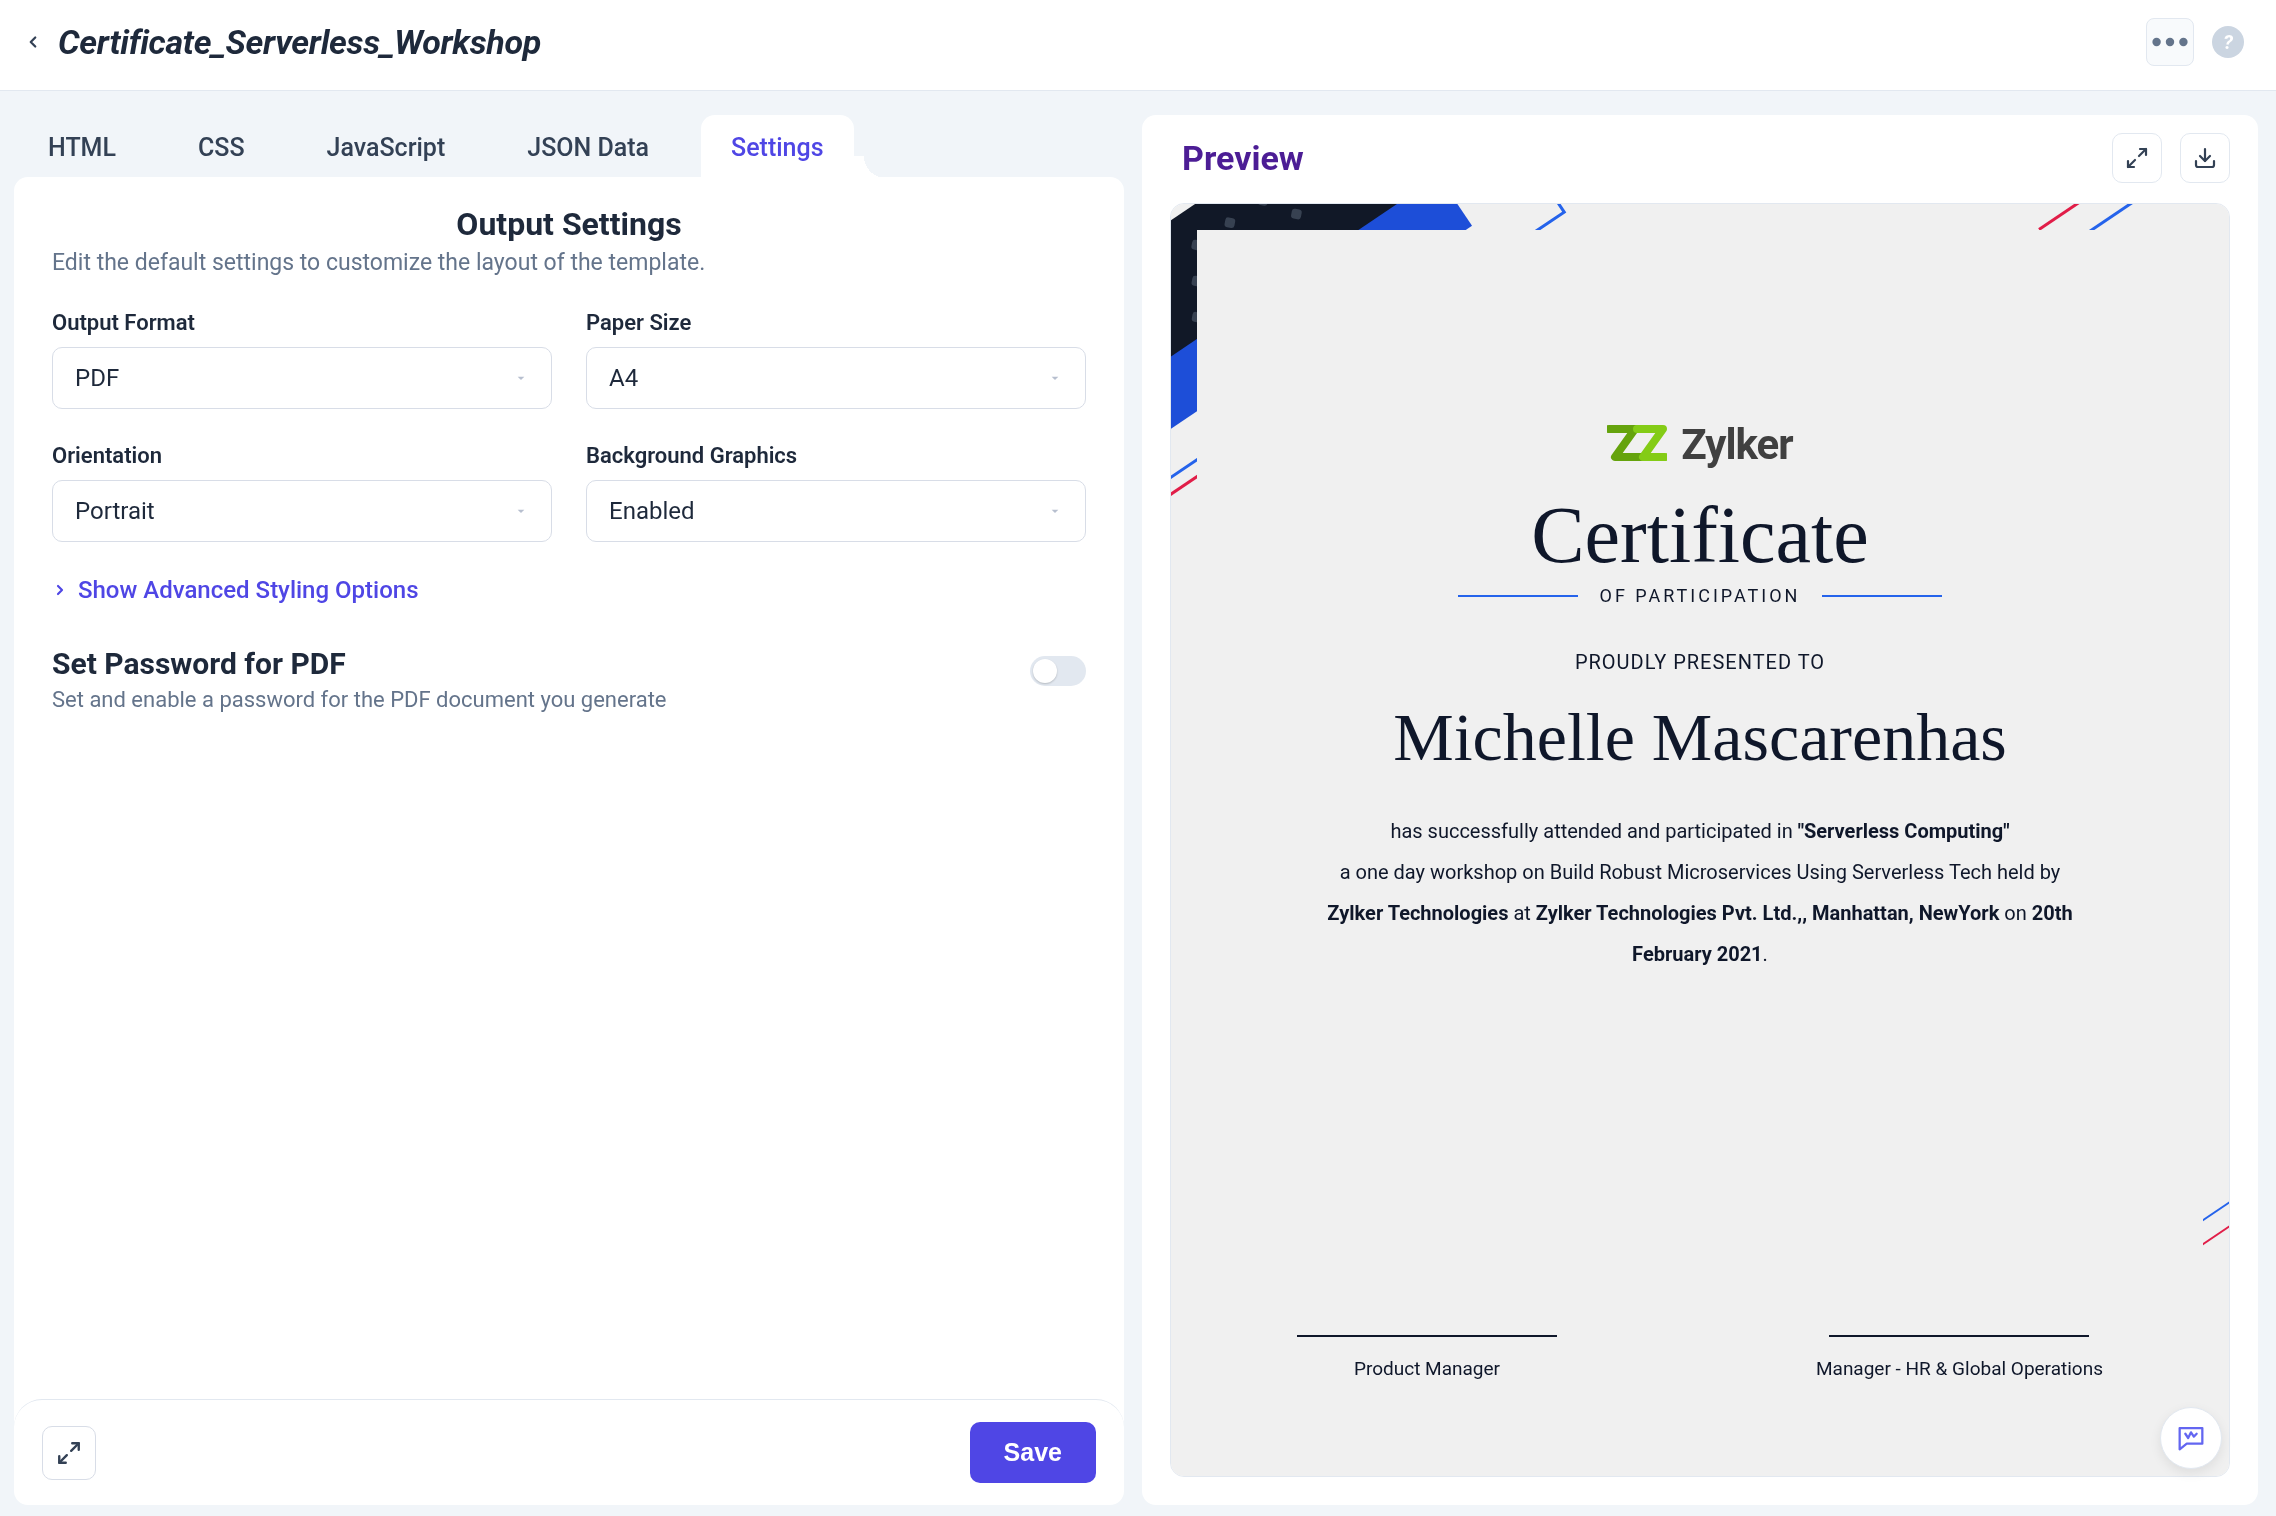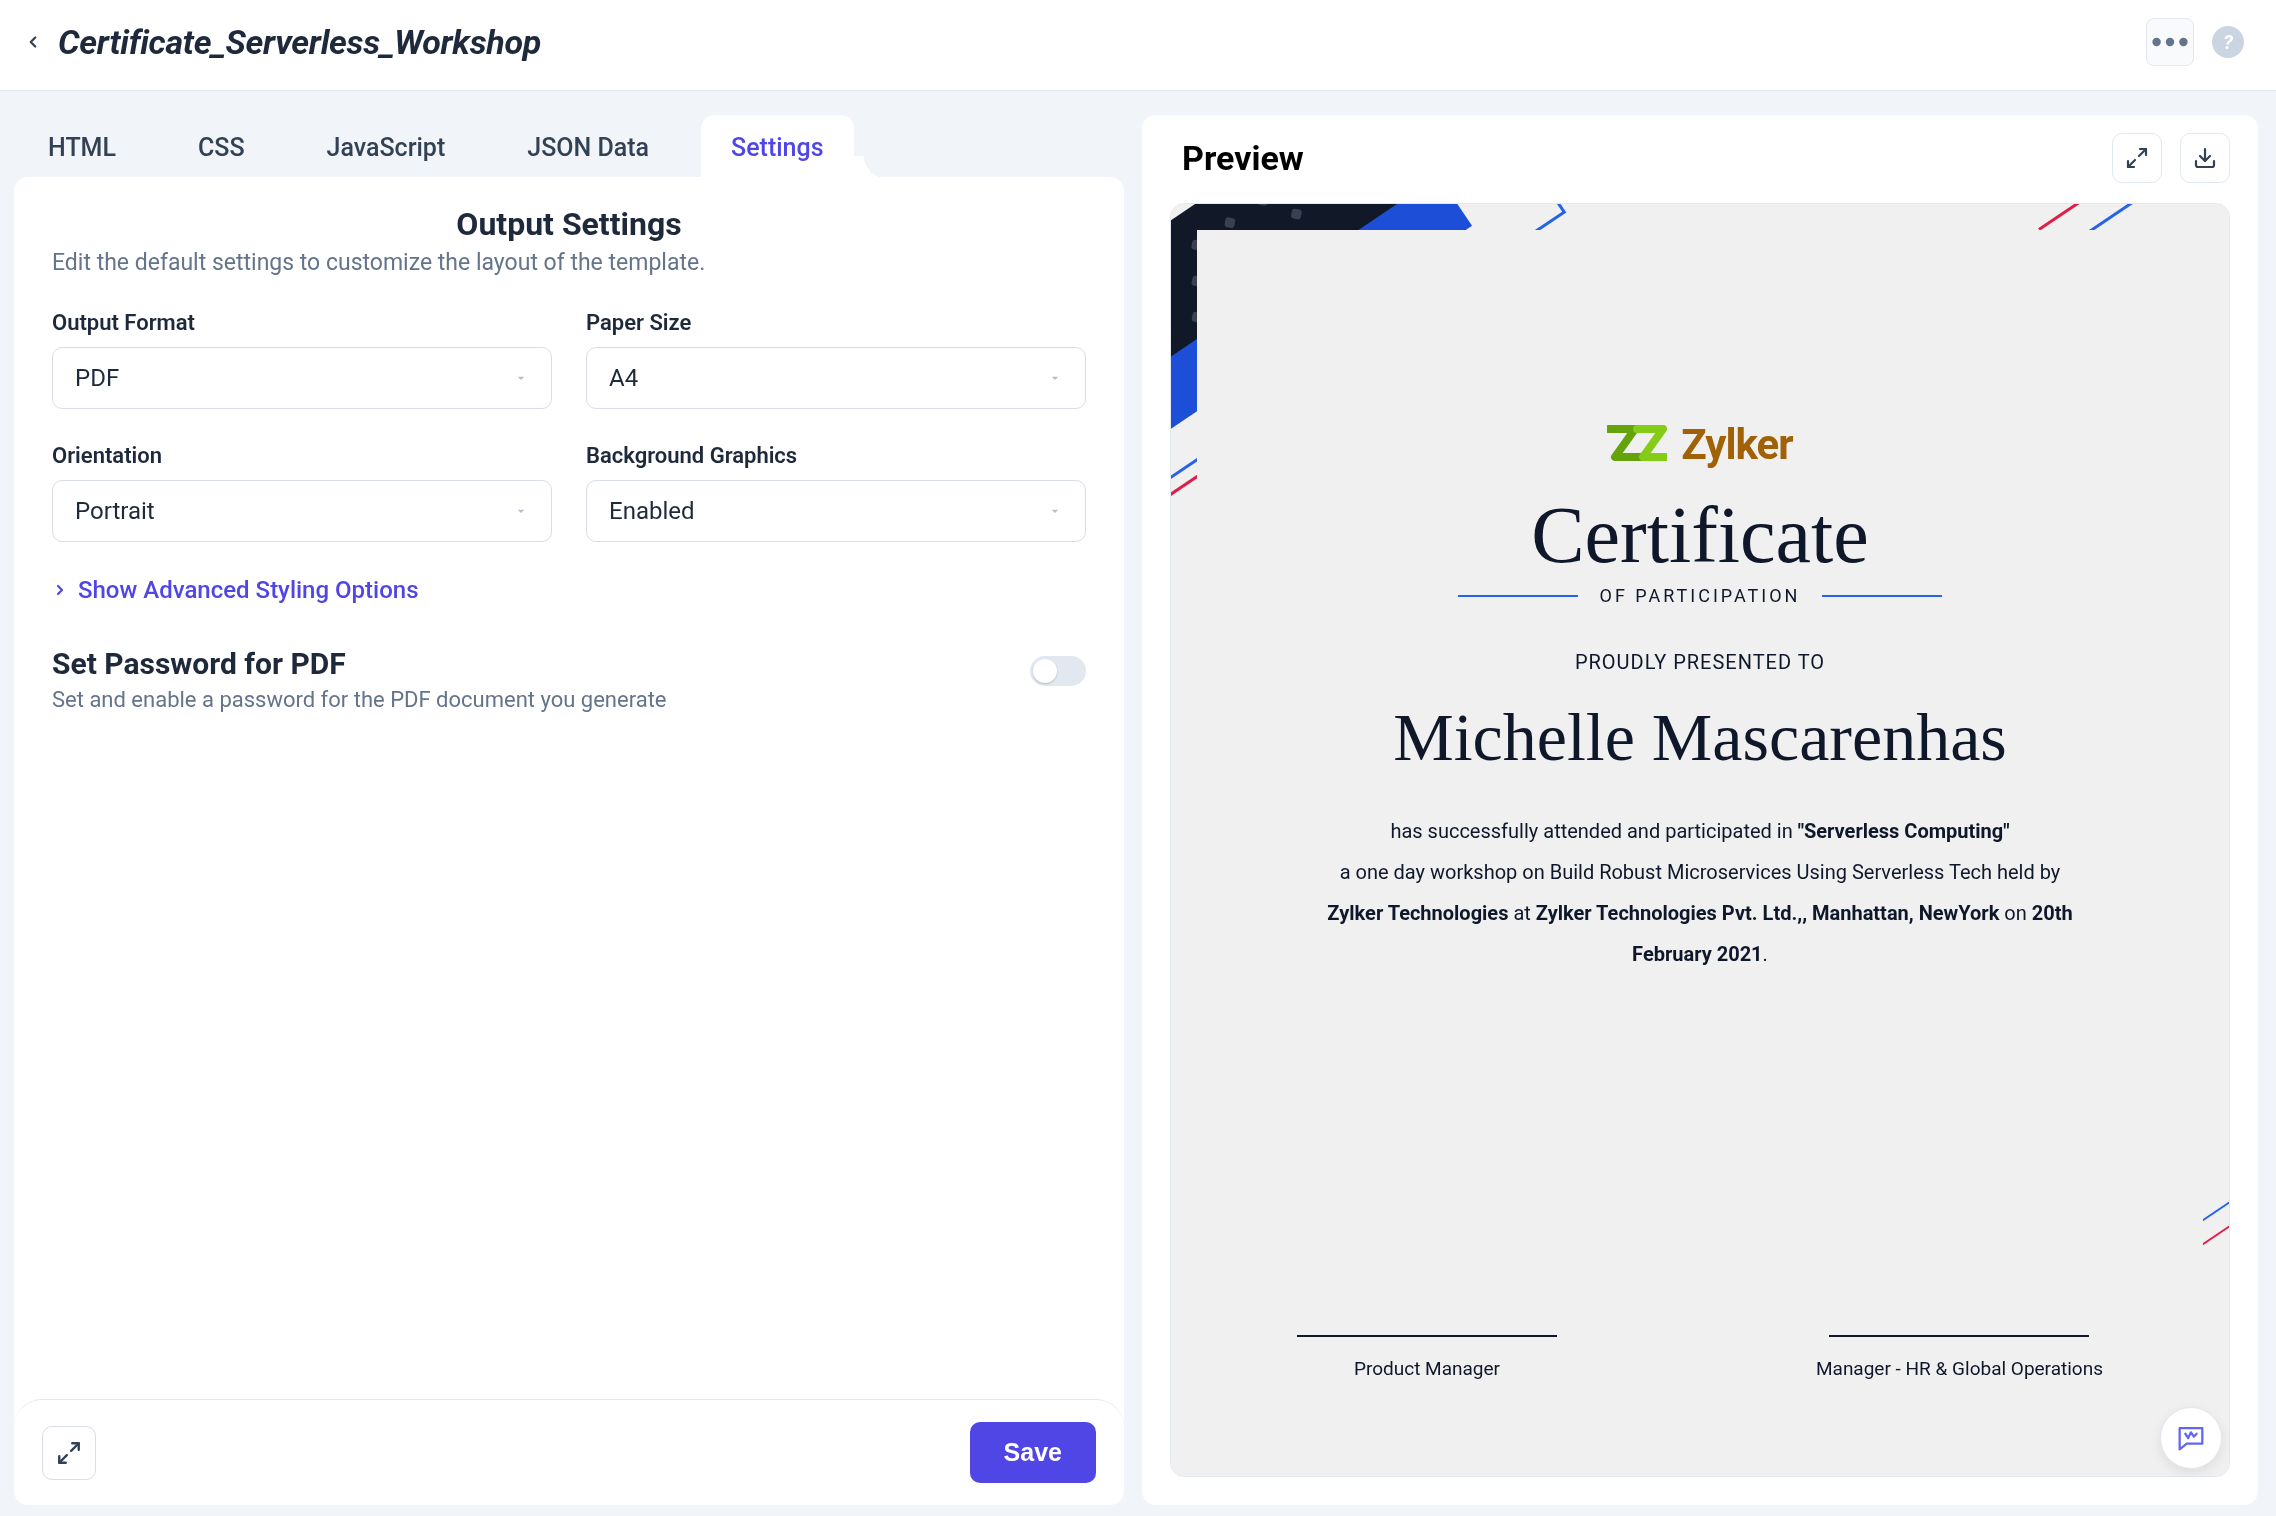--- a/index.html
+++ b/index.html
@@ -169,21 +169,21 @@
     border-radius: 14px;
     padding: 18px 28px 28px;
     display: flex;
     flex-direction: column;
     position: relative;
   }
   .preview-head {
     display: flex; align-items: center; justify-content: space-between;
     margin-bottom: 20px;
   }
-  .preview-title { font-size: 34px; font-weight: 700; color: #000000; padding-left: 12px; }
+  .preview-title { font-size: 34px; font-weight: 700; color: #4c1d95; padding-left: 12px; }
   .preview-actions { display: flex; gap: 18px; }
   .icon-btn {
     width: 50px; height: 50px; border: 1.5px solid #e2e8f0; border-radius: 10px;
     display: flex; align-items: center; justify-content: center; cursor: pointer; color:#334155;
     background:#fff;
   }
   .icon-btn svg { width: 24px; height: 24px; }
 
   .preview-doc {
     flex: 1; border: 1.5px solid #e2e8f0; border-radius: 14px; overflow: hidden;
@@ -218,21 +218,21 @@
   .tr-line.blue { top:60px; border-top-color:#2563eb; }
   
   .chevron-set { position:absolute; left:80px; top:540px; display:flex; gap:-4px; }
   .chev { width:42px; height:42px; border:3px solid #2563eb; border-left:none; border-bottom:none; transform:rotate(45deg); }
   .chev.light { border-color:#93c5fd; margin-left:-22px;}
   .chev.pale  { border-color:#dbeafe; margin-left:-22px;}
 
   
   .logo-row { display:flex; align-items:center; gap:14px; }
   .logo-mark svg { width:60px; height:44px; }
-  .logo-text { font-size:42px; font-weight:700; letter-spacing:-1px; color:#a16207; }
+  .logo-text { font-size:42px; font-weight:700; letter-spacing:-1px; color:#404040; }
 
   .cert-script {
     font-family: "Brush Script MT", "Segoe Script", cursive;
     font-size: 80px; color:#0f172a; margin-top:26px; line-height:1;
   }
   .cert-sub-row { display:flex; align-items:center; gap:22px; margin-top:10px; }
   .cert-sub-row .line { width:120px; height:2px; background:#2563eb; }
   .cert-sub { font-size:18px; letter-spacing:3px; color:#0f172a; }
 
   .proudly { font-size:20px; color:#0f172a; margin-top:44px; letter-spacing:1px; }

